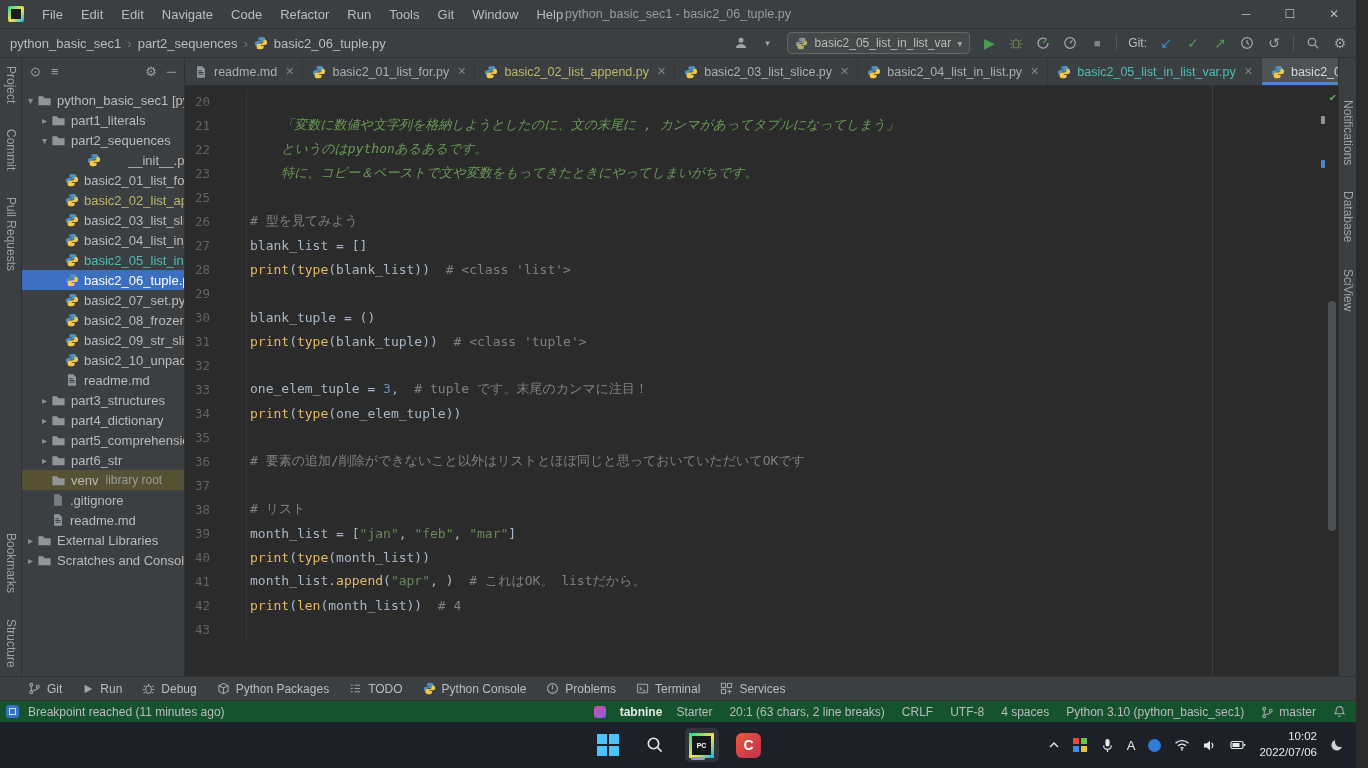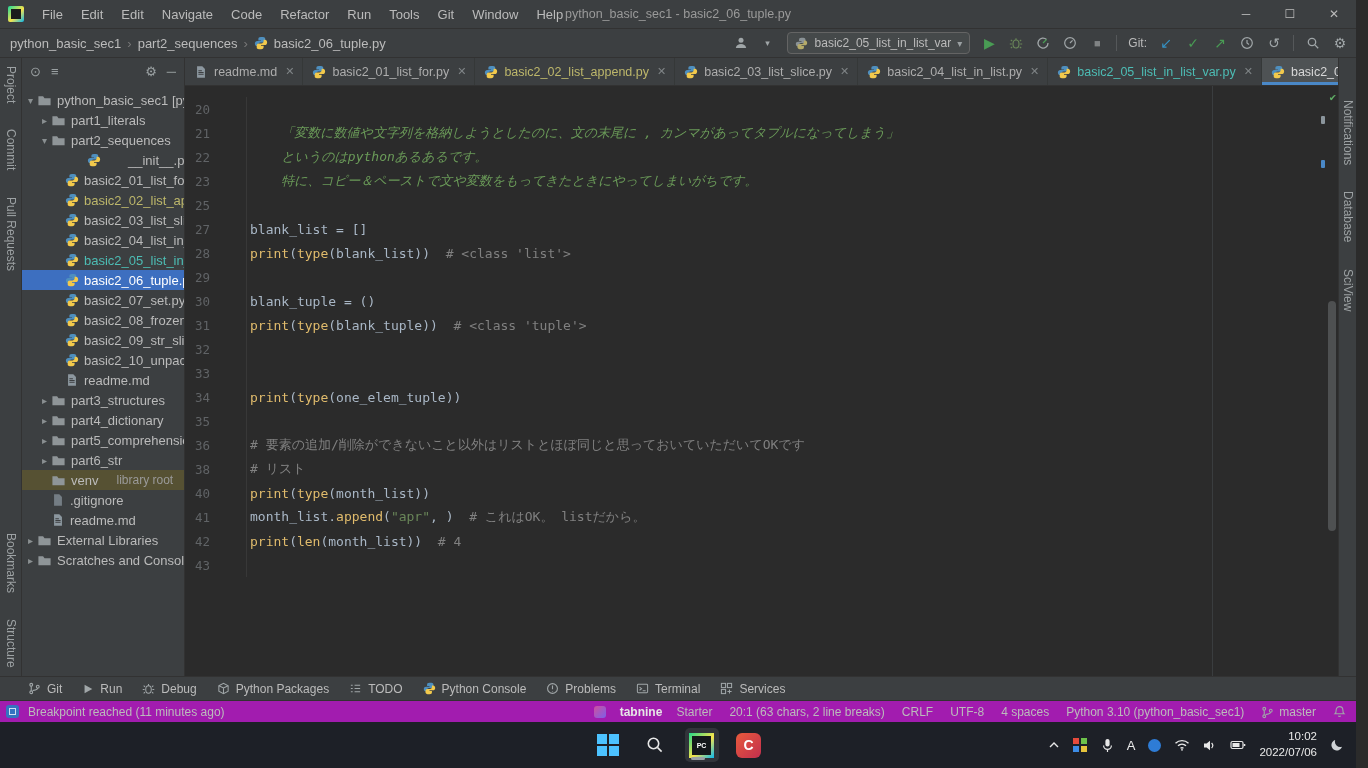--- a/index.html
+++ b/index.html
@@ -52,34 +52,34 @@
   .proj-toolbar { height:28px; display:flex; align-items:center; padding:0 8px; gap:10px;
     color:#9aa0a2; font-size:13px; border-bottom:1px solid #3c3f41; }
   .proj-toolbar .spacer { flex:1; }
   .tree { flex:1; overflow:hidden; padding-top:4px; }
   .tree-row { height:20px; display:flex; align-items:center; white-space:nowrap;
     overflow:hidden; color:#bbbbbb; font-size:13px; }
   .tree-row .chev { width:13px; flex:none; color:#8a8f91; font-size:10px; text-align:center; }
   .tree-row .t-ico { flex:none; margin-right:5px; display:inline-flex; }
   .tree-row.selected { background:var(--selection_blue); color:#ffffff; }
   .tree-row.venv { background:#565133; }
-  .tree-row .suffix { color:#9a9a9a; margin-left:18px; font-size:12px; }
+  .tree-row .suffix { color:#9a9a9a; margin-left:7px; font-size:12px; }
 
   
   .editor-col { flex:1; min-width:0; display:flex; flex-direction:column; background:#2b2b2b; }
   .tabbar { height:28px; background:#3c3f41; display:flex; align-items:stretch;
     border-bottom:1px solid #323232; flex:none; overflow:hidden; }
   .tab { display:flex; align-items:center; gap:6px; padding:0 8px 0 9px; font-size:12.5px;
     color:#adadad; border-right:1px solid #353838; position:relative; flex:none; }
   .tab.active { background:#4e5254; color:#d8d8d8; }
   .tab.active::after { content:""; position:absolute; left:0; right:0; bottom:0; height:3px;
     background:var(--tab_underline); }
   .tab .close { color:#7f8486; font-size:11px; margin-left:2px; }
 
-  .code-area { flex:1; position:relative; overflow:hidden; padding-top:11px;
+  .code-area { flex:1; position:relative; overflow:hidden; padding-top:3px;
     font-family:"DejaVu Sans Mono", monospace; font-size:13px; }
   .code-row { height:24px; display:flex; align-items:center; }
   .code-row .gutter { width:62px; flex:none; text-align:right; padding-right:36px;
     color:#606366; font-size:12.5px; border-right:1px solid #383838; height:100%;
     display:flex; align-items:center; justify-content:flex-end; }
   .code-row .code-text { white-space:pre; padding-left:3px;text-align:center; }
   .t-plain { color:var(--code_plain); }
   .t-doc { color:var(--code_doc); font-style:italic; }
   .t-cmt { color:var(--code_comment); }
   .t-fn { color:var(--code_func); }
@@ -92,21 +92,21 @@
   .inspect-ok { position:absolute; top:5px; right:2px; color:#5fad65; font-size:11px; }
   .stripe-mark { position:absolute; right:13px; width:4px; height:8px; border-radius:1px; }
 
   
   .bottombar { height:24px; background:#3c3f41; border-top:1px solid #323232; display:flex;
     align-items:center; gap:20px; padding:0 12px 0 28px; flex:none; }
   .bb-item { display:flex; align-items:center; gap:6px; color:#bbbbbb; font-size:12px; }
   .bb-item .ico { display:inline-flex; }
 
   
-  .statusbar { height:22px; background:#a21caf; border-top:1px solid #323232; display:flex;
+  .statusbar { height:22px; background:#14532d; border-top:1px solid #323232; display:flex;
     align-items:center; padding:0 10px 0 6px; flex:none; color:#bbbbbb; font-size:12px; }
   .sb-grid { width:13px; height:13px; border-radius:3px; background:#3574c0; display:inline-block;
     margin-right:9px; position:relative; }
   .sb-grid::after{ content:""; position:absolute; inset:3px; background:
     linear-gradient(#3574c0,#3574c0), #cfe0f5; box-shadow:inset 0 0 0 1px #cfe0f5; }
   .sb-right { margin-left:auto; display:flex; align-items:center; gap:17px; }
   .sb-item { display:flex; align-items:flex-end; gap:5px; }
   .tabnine { display:flex; align-items:center; gap:14px; }
   .tabnine .logo { width:12px; height:12px; border-radius:3px;
     background:linear-gradient(135deg,#cf4f9e,#7d5fe8); }
@@ -588,20 +588,24 @@
             </div>
             <div class="code-row">
               <span class="gutter">23</span>
               <span class="code-text"><span class="t-doc">    特に、コピー＆ペーストで文や変数をもってきたときにやってしまいがちです。</span></span>
             </div>
             <div class="code-row">
               <span class="gutter">25</span>
               <span class="code-text"></span>
             </div>
             <div class="code-row">
+              <span class="gutter">26</span>
+              <span class="code-text"><span class="t-cmt"># 型を見てみよう</span></span>
+            </div>
+            <div class="code-row">
               <span class="gutter">27</span>
               <span class="code-text"><span class="t-plain">blank_list = []</span></span>
             </div>
             <div class="code-row">
               <span class="gutter">28</span>
               <span class="code-text"><span class="t-fn">print</span><span class="t-plain">(</span><span class="t-fn">type</span><span class="t-plain">(blank_list))</span><span class="t-cmt">  # &lt;class 'list'&gt;</span></span>
             </div>
             <div class="code-row">
               <span class="gutter">29</span>
               <span class="code-text"></span>
@@ -613,36 +617,45 @@
             <div class="code-row">
               <span class="gutter">31</span>
               <span class="code-text"><span class="t-fn">print</span><span class="t-plain">(</span><span class="t-fn">type</span><span class="t-plain">(blank_tuple))</span><span class="t-cmt">  # &lt;class 'tuple'&gt;</span></span>
             </div>
             <div class="code-row">
               <span class="gutter">32</span>
               <span class="code-text"></span>
             </div>
             <div class="code-row">
               <span class="gutter">33</span>
+              <span class="code-text"><span class="t-plain">one_elem_tuple = </span><span class="t-num">3</span><span class="t-plain">,</span><span class="t-cmt">  # tuple です。末尾のカンマに注目！</span></span>
             </div>
             <div class="code-row">
               <span class="gutter">34</span>
               <span class="code-text"><span class="t-fn">print</span><span class="t-plain">(</span><span class="t-fn">type</span><span class="t-plain">(one_elem_tuple))</span></span>
             </div>
             <div class="code-row">
               <span class="gutter">35</span>
               <span class="code-text"></span>
             </div>
             <div class="code-row">
               <span class="gutter">36</span>
               <span class="code-text"><span class="t-cmt"># 要素の追加/削除ができないこと以外はリストとほぼ同じと思っておいていただいてOKです</span></span>
             </div>
             <div class="code-row">
+              <span class="gutter">37</span>
+              <span class="code-text"></span>
+            </div>
+            <div class="code-row">
               <span class="gutter">38</span>
               <span class="code-text"><span class="t-cmt"># リスト</span></span>
+            </div>
+            <div class="code-row">
+              <span class="gutter">39</span>
+              <span class="code-text"><span class="t-plain">month_list = [</span><span class="t-str">"jan"</span><span class="t-plain">, </span><span class="t-str">"feb"</span><span class="t-plain">, </span><span class="t-str">"mar"</span><span class="t-plain">]</span></span>
             </div>
             <div class="code-row">
               <span class="gutter">40</span>
               <span class="code-text"><span class="t-fn">print</span><span class="t-plain">(</span><span class="t-fn">type</span><span class="t-plain">(month_list))</span></span>
             </div>
             <div class="code-row">
               <span class="gutter">41</span>
               <span class="code-text"><span class="t-plain">month_list.</span><span class="t-fn">append</span><span class="t-plain">(</span><span class="t-str">"apr"</span><span class="t-plain">, )</span><span class="t-cmt">  # これはOK。 listだから。</span></span>
             </div>
             <div class="code-row">

